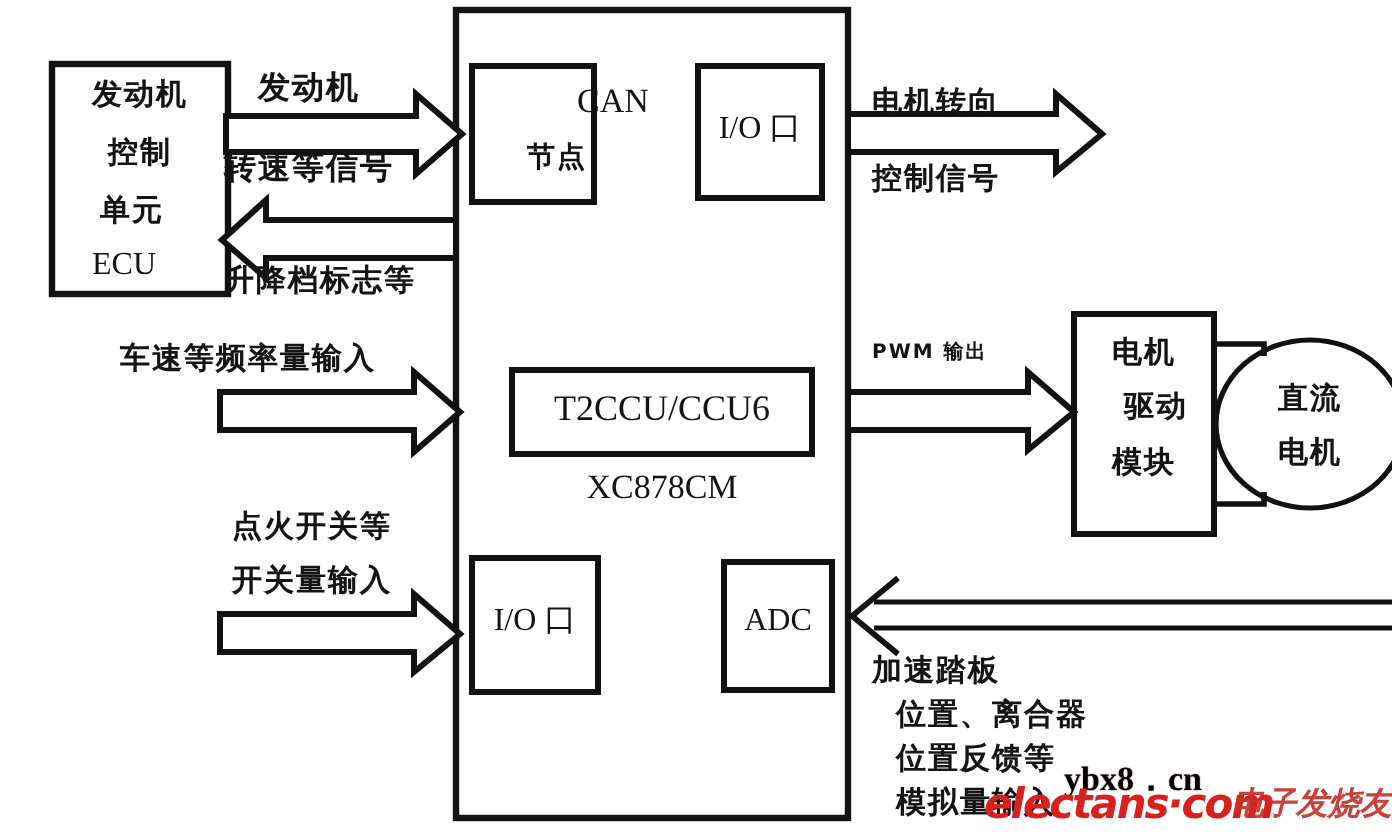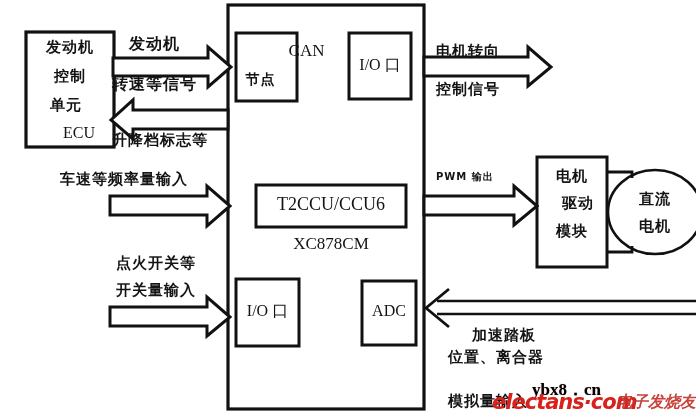--- a/index.html
+++ b/index.html
@@ -84,24 +84,24 @@
     <g>
       <line x1="696" y1="301" x2="425" y2="301" stroke="#111" stroke-width="2.6"></line>
       <line x1="696" y1="314" x2="425" y2="314" stroke="#111" stroke-width="2.6"></line>
       <polyline points="437,289 414,308 437,327" fill="none" stroke="#111" stroke-width="2.8"></polyline>
     </g>
   </svg>
 
   <div class="lbl cn center" style="left:14px;top:40px;width:88px;font-size:15px;">发动机</div>
   <div class="lbl cn center" style="left:14px;top:69px;width:88px;font-size:15px;">控制</div>
   <div class="lbl cn center" style="left:14px;top:98px;width:80px;font-size:15px;">单元</div>
-  <div class="lbl latin center" style="left:14px;top:125px;width:72px;font-size:16px;padding-left:17px;">ECU</div>
+  <div class="lbl latin center" style="left:14px;top:125px;width:72px;font-size:16px;">ECU</div>
 
   <div class="lbl latin center" style="left:224px;top:42px;width:61px;font-size:17px;padding-left:40px;">CAN</div>
-  <div class="lbl cn center" style="left:218px;top:72px;width:61px;font-size:14px;">节点</div>
+  <div class="lbl cn center" style="left:236px;top:72px;width:61px;font-size:14px;">节点</div>
 
   <div class="lbl latin center" style="left:337px;top:57px;width:62px;font-size:16px;">I/O 口</div>
 
   <div class="lbl latin center" style="left:244px;top:195px;width:150px;font-size:18px;">T2CCU/CCU6</div>
 
   <div class="lbl latin center" style="left:244px;top:235px;width:150px;font-size:17px;">XC878CM</div>
 
   <div class="lbl latin center" style="left:224px;top:303px;width:63px;font-size:16px;">I/O 口</div>
 
   <div class="lbl latin center" style="left:350px;top:303px;width:54px;font-size:16px;">ADC</div>
@@ -121,21 +121,22 @@
   <div class="lbl cn" style="left:48px;top:172px;font-size:15px;">车速等频率量输入</div>
 
   <div class="lbl cn" style="left:104px;top:256px;font-size:15px;">点火开关等</div>
   <div class="lbl cn" style="left:104px;top:283px;font-size:15px;">开关量输入</div>
 
   <div class="lbl cn" style="left:424px;top:44px;font-size:15px;text-align:right;">电机转向</div>
   <div class="lbl cn" style="left:424px;top:82px;font-size:15px;">控制信号</div>
 
   <div class="lbl cn" style="left:424px;top:172px;font-size:10px;">PWM 输出</div>
 
-  <div class="lbl cn" style="left:460px;top:328px;font-size:15px;">加速踏板</div>
+  <div class="lbl cn" style="left:424px;top:328px;font-size:15px;">加速踏板</div>
   <div class="lbl cn" style="left:436px;top:350px;font-size:15px;">位置、离合器</div>
+  <div class="lbl cn" style="left:436px;top:372px;font-size:15px;">位置反馈等</div>
   <div class="lbl cn" style="left:436px;top:394px;font-size:15px;">模拟量输入</div>
 
   <div class="wm wm-ybx" style="left:520px;top:378px;">ybx8．cn</div>
   <div class="wm wm-elec" style="left:480px;top:390px;">electans·com</div>
   <div class="wm wm-cn" style="left:604px;top:392px;">电子发烧友</div>
 
 </div>
 
 </body></html>

